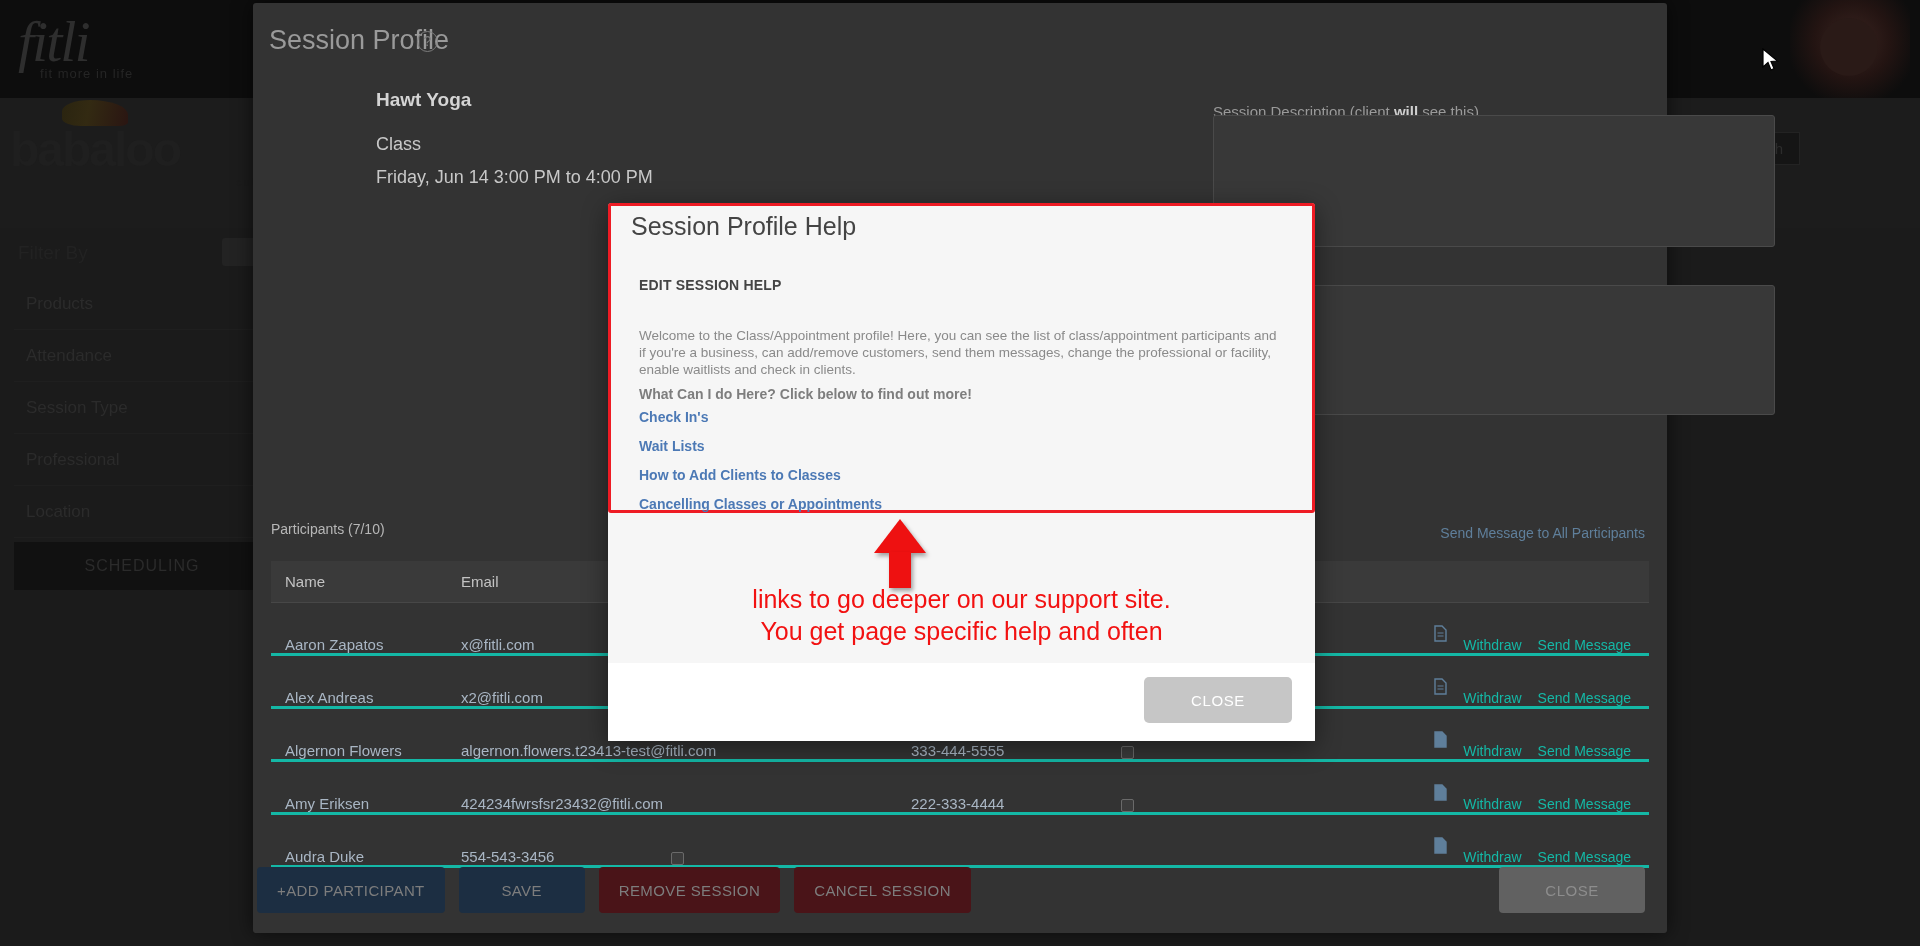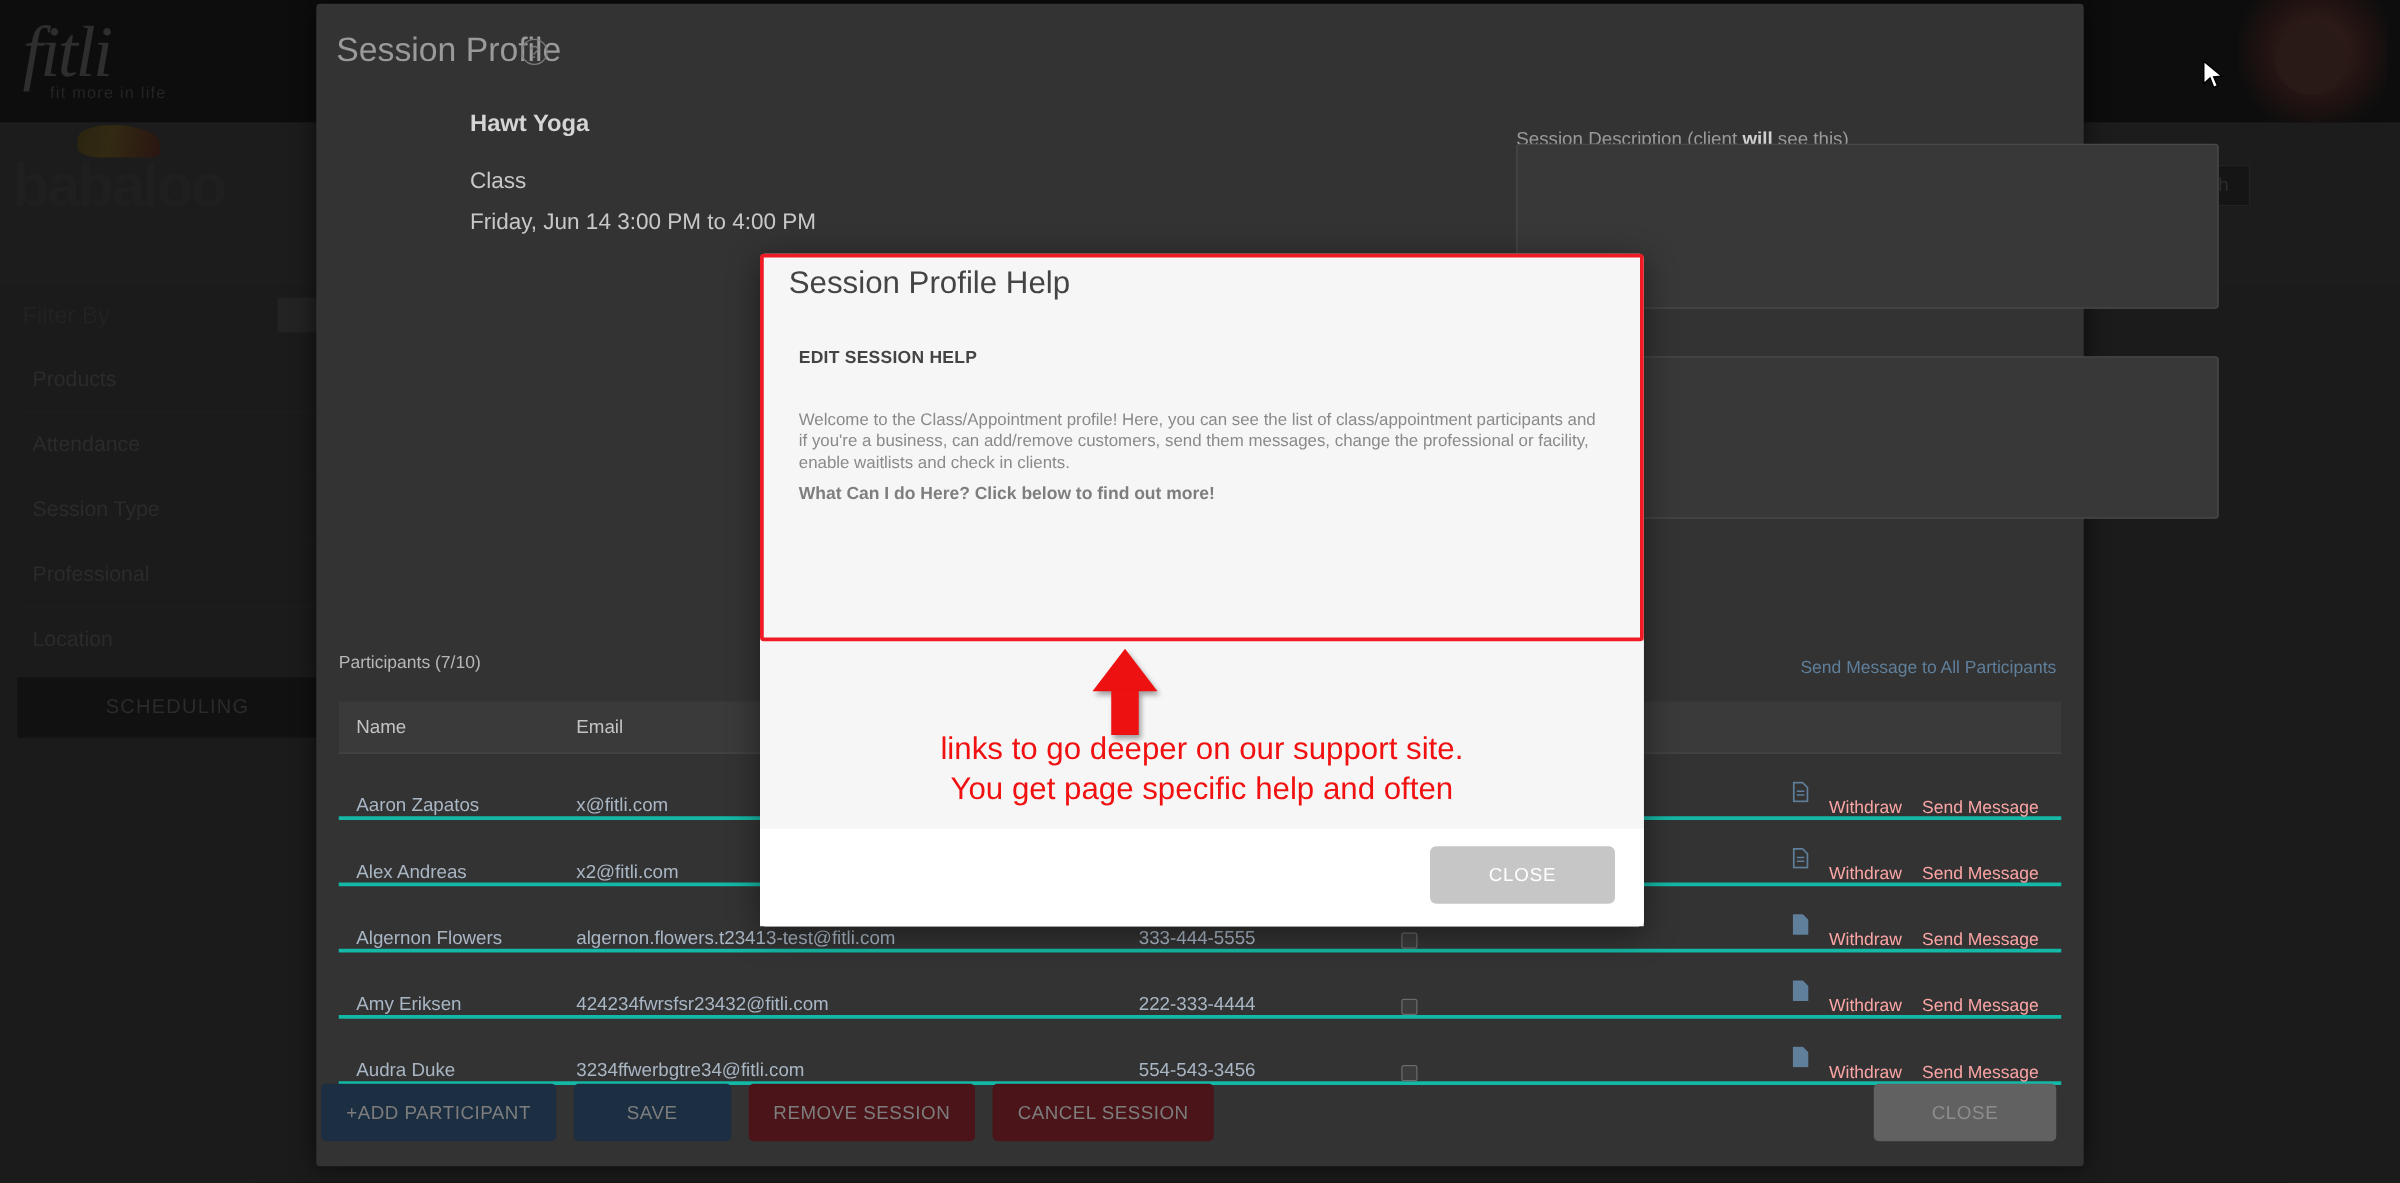--- a/index.html
+++ b/index.html
@@ -155,21 +155,21 @@
     display:flex; height: 53px; align-items:flex-end;
     border-bottom:3px solid #14b8a6; font-size: 15px; color:#a9b6c4;
   }
   .c-name { width: 190px; padding-left: 14px; }
   .c-email { width: 450px; }
   .c-phone { width: 210px; }
   .c-chk { width: 150px; }
   .c-act { flex: 1; display:flex; justify-content:flex-end; align-items:center; gap: 16px; padding-right: 18px;}
   .chkbox { width: 13px; height: 13px; border:1px solid #6a6a6a; border-radius:2px; background:#3c3c3c;}
   .doc-icon { width: 13px; height: 17px; position: relative; }
-  .lnk { color:#fca5a5; font-size: 14px; margin-top: 23px; }
+  .lnk { color:#14b8a6; font-size: 14px; margin-top: 23px; }
 
   .btnrow { position:absolute; left: 4px; bottom: 20px; display:flex; gap: 14px; }
   .abtn {
     height: 46px; min-width: 126px; border-radius: 4px; border: none;
     color: #7d7d7d; font-size: 15px; letter-spacing: .4px;
     display:flex; align-items:center; justify-content:center; padding: 0 20px;
   }
   .abtn.navy { background: #1c2e42; }
   .abtn.maroon { background: #4a1418; }
   .close-right {
@@ -418,21 +418,20 @@
                 <path d="M1 1h7l4 4v11H1z" fill="#5f7f9b" stroke="#5f7f9b" stroke-width="1.4"></path>
               </svg>
           </span>
           <span class="lnk">Withdraw</span>
           <span class="lnk">Send Message</span>
         </div>
       </div>
 
       <div class="trow">
         <div class="c-name">Audra Duke</div>
-        <div class="c-email">3234ffwerbgtre34@fitli.com</div>
         <div class="c-phone">554-543-3456</div>
         <div class="c-chk">
             <div class="chkbox"></div>
           </div>
         <div class="c-act">
           <span class="doc-icon">
             <svg width="13" height="17" viewBox="0 0 13 17">
                 <path d="M1 1h7l4 4v11H1z" fill="#5f7f9b" stroke="#5f7f9b" stroke-width="1.4"></path>
               </svg>
           </span>
@@ -452,20 +451,26 @@
   </div>
 
   <div class="help-dialog">
     <div class="help-lower"></div>
 
     <div class="help-upper">
       <div class="help-title">Session Profile Help</div>
       <div class="help-section">EDIT SESSION HELP</div>
       <div class="help-body">Welcome to the Class/Appointment profile!  Here, you can see the list of class/appointment participants and if you're a business, can add/remove customers, send them messages, change the professional or facility, enable waitlists and check in clients.</div>
       <div class="help-q">What Can I do Here? Click below to find out more!</div>
+      <div class="help-links">
+        <a class="help-link" href="#">Check In's</a>
+        <a class="help-link" href="#">Wait Lists</a>
+        <a class="help-link" href="#">How to Add Clients to Classes</a>
+        <a class="help-link" href="#">Cancelling Classes or Appointments</a>
+      </div>
     </div>
 
     <div class="help-footer">
       <button class="help-close">CLOSE</button>
     </div>
   </div>
 
   <div class="ann-arrow">
     <div class="head"></div>
     <div class="stem"></div>

